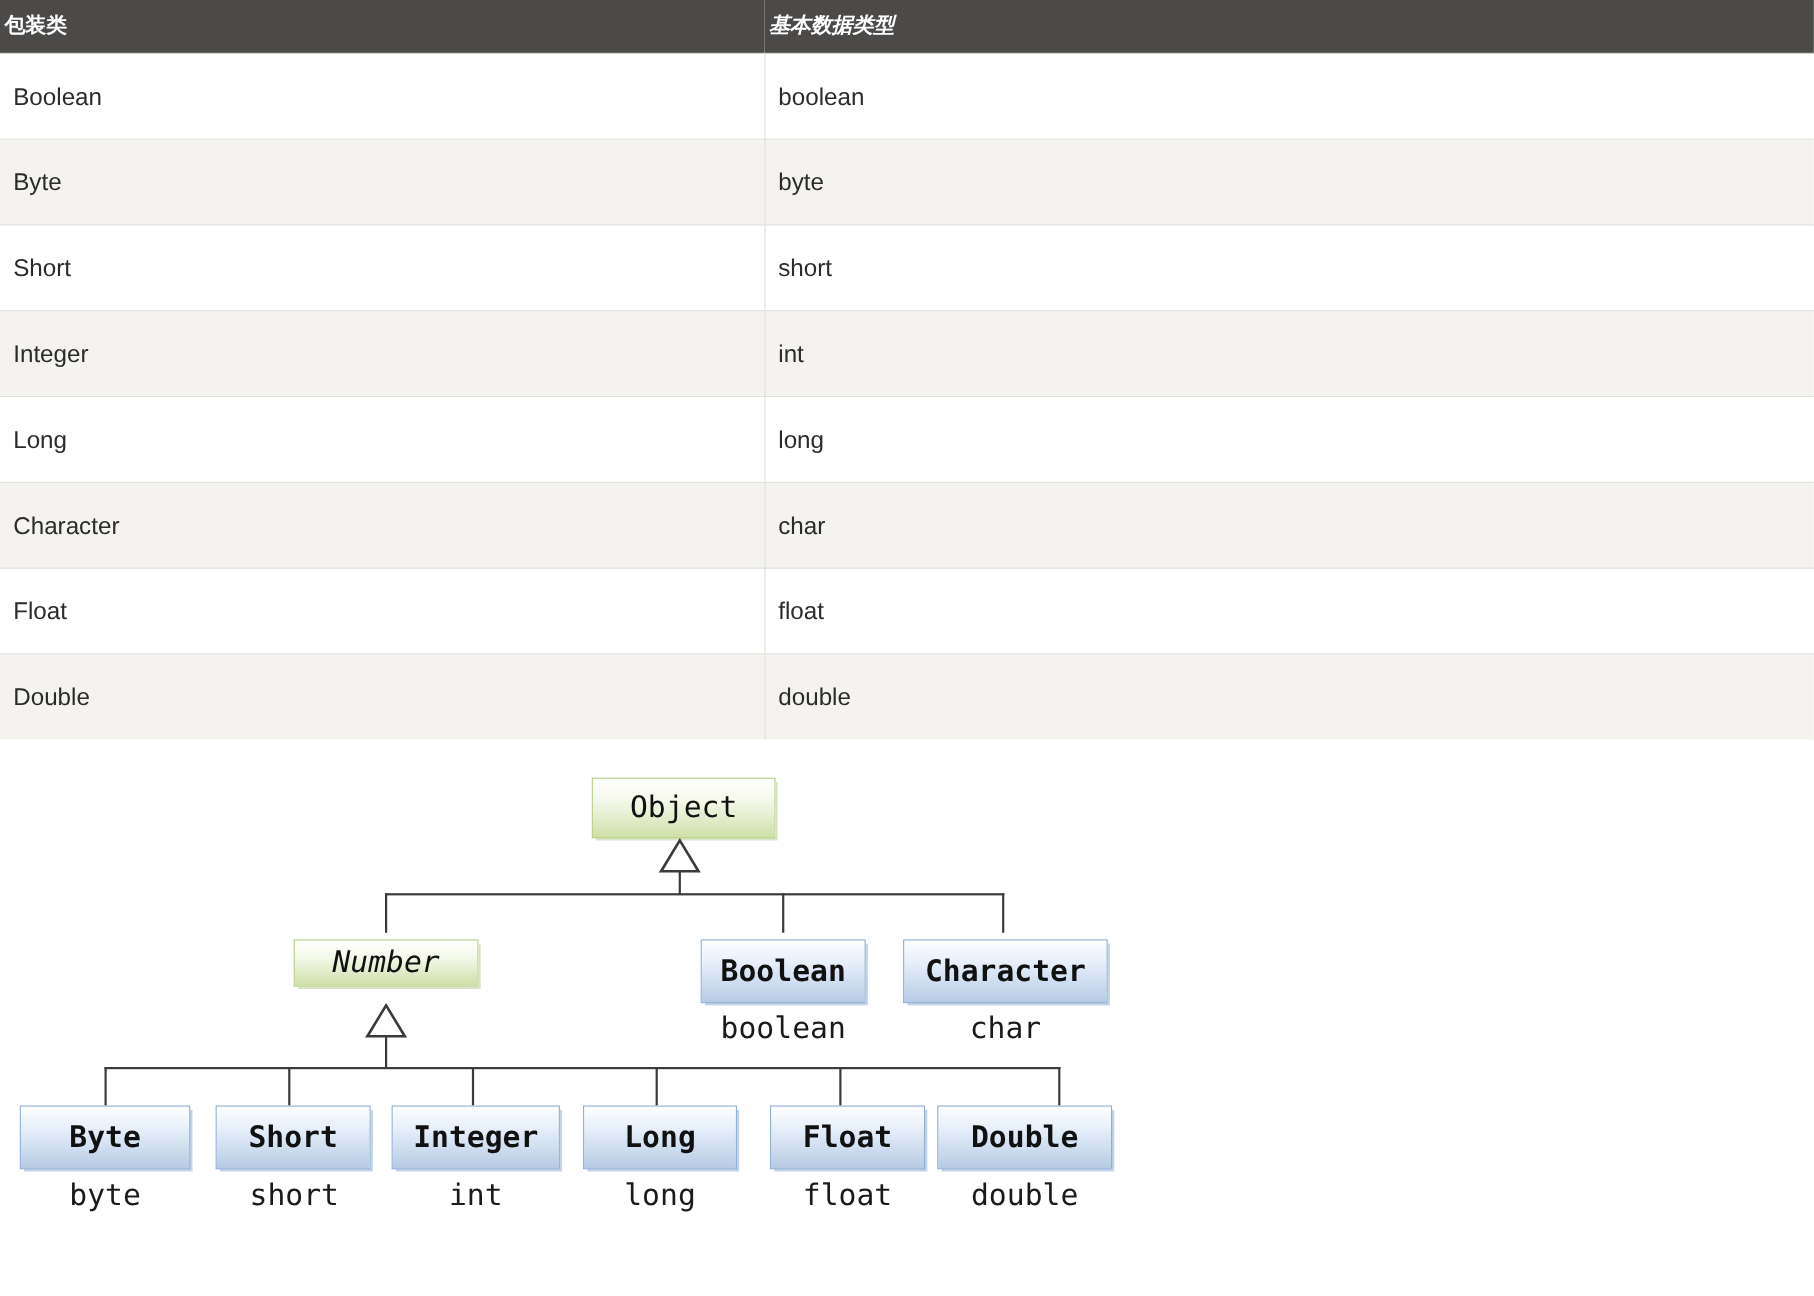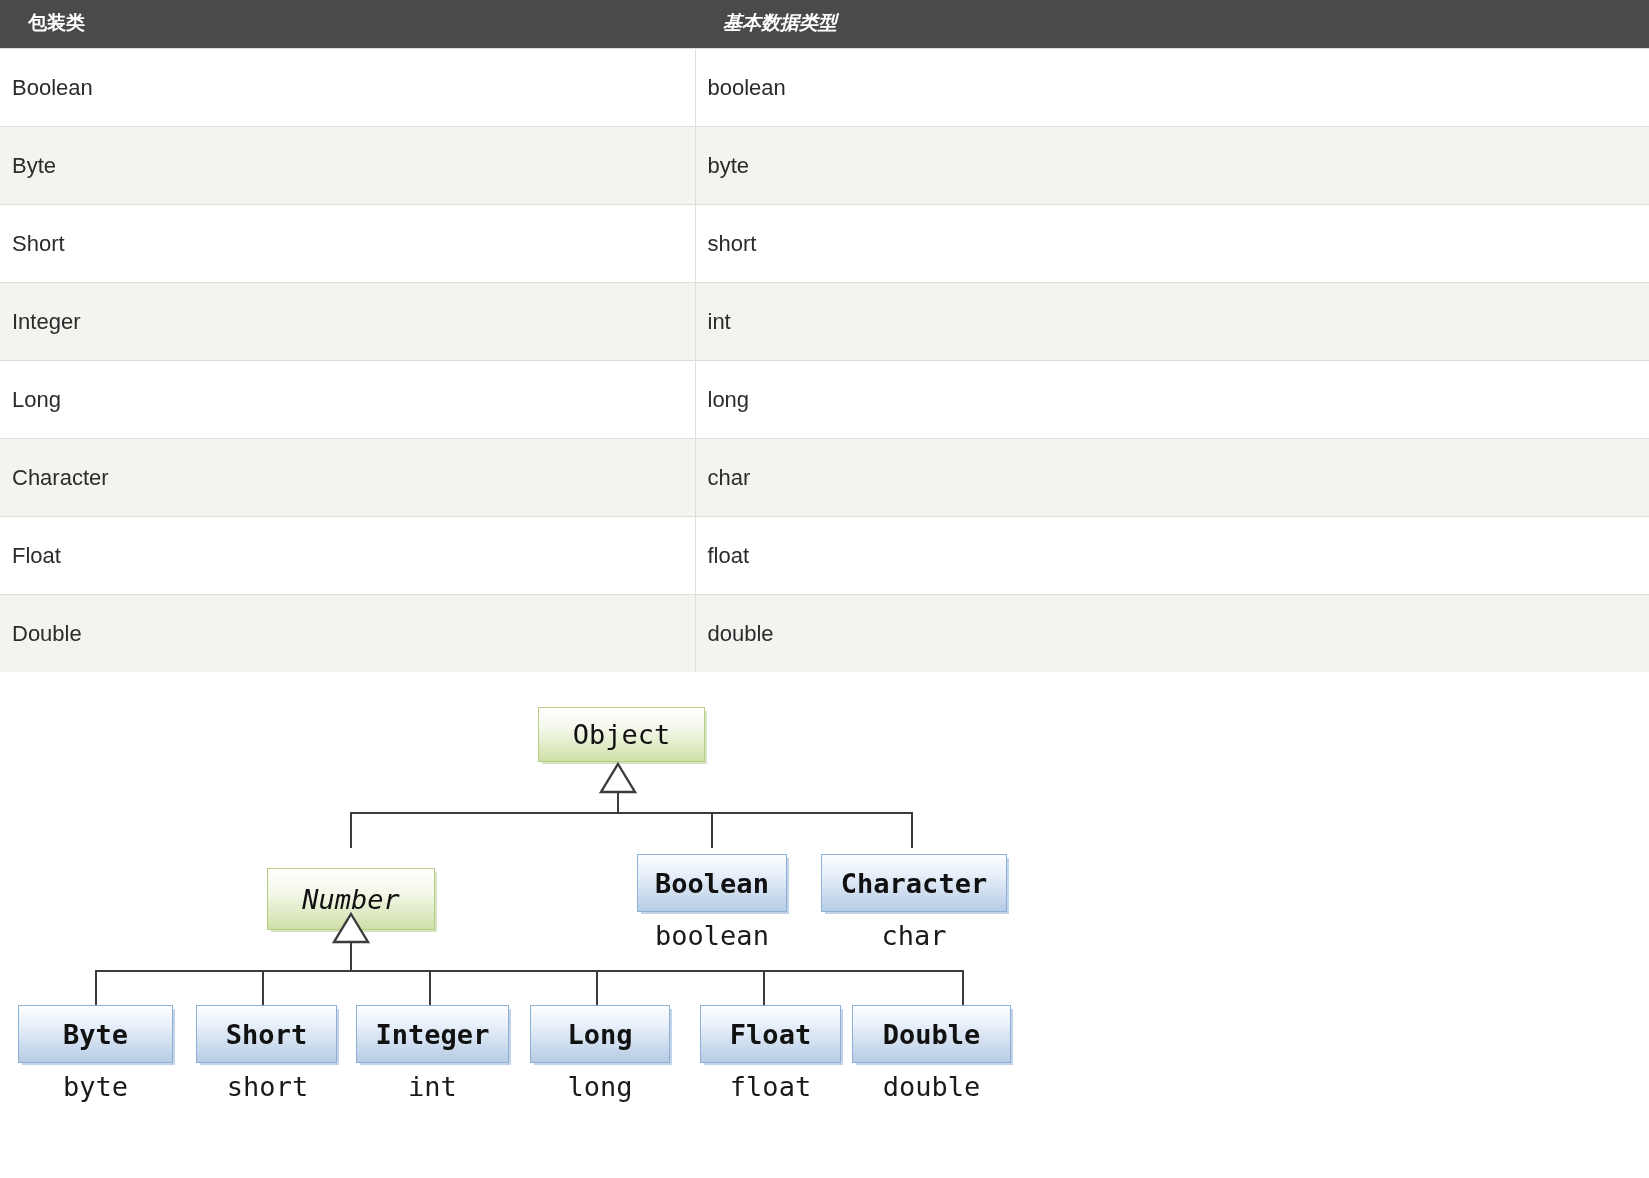--- a/index.html
+++ b/index.html
@@ -19,21 +19,21 @@
     width: 1649px;
     border-collapse: collapse;
     table-layout: fixed;
   }
   .wrap-table th {
     background: #4b4a49;
     color: #ffffff;
     font-size: 19px;
     font-weight: bold;
     text-align: left;
-    padding: 10px 12px 12px 28px;
+    padding: 10px 12px 12px 4px;
     height: 42px;
     border: none;
     font-family: "Liberation Sans", sans-serif;
   }
   .wrap-table th.col-a { width: 695px; }
   .wrap-table th.col-b { width: 954px; font-style: italic; }
   .wrap-table td {
     font-size: 22px;
     color: #2b2b2b;
     padding: 0 12px;
@@ -162,21 +162,21 @@
     </div>
 
     <div class="line-v" style="left:617px; top:119px; height:22px;"></div>
 
     <div class="line-h" style="left:350px; top:140px; width:563px;"></div>
 
     <div class="line-v" style="left:350px; top:140px; height:36px;"></div>
     <div class="line-v" style="left:711px; top:140px; height:36px;"></div>
     <div class="line-v" style="left:911px; top:140px; height:36px;"></div>
 
-    <div class="node green italic" style="left:267px; top:196px; width:168px; height:62px;">
+    <div class="node green italic" style="left:267px; top:182px; width:168px; height:43px;">
       <span>Number</span>
     </div>
 
     <div class="node blue" style="left:637px; top:182px; width:150px; height:58px;">
       <span>Boolean</span>
     </div>
     <div class="prim-label" style="left:637px; top:248px; width:150px;">boolean</div>
 
     <div class="node blue" style="left:821px; top:182px; width:186px; height:58px;">
       <span>Character</span>

